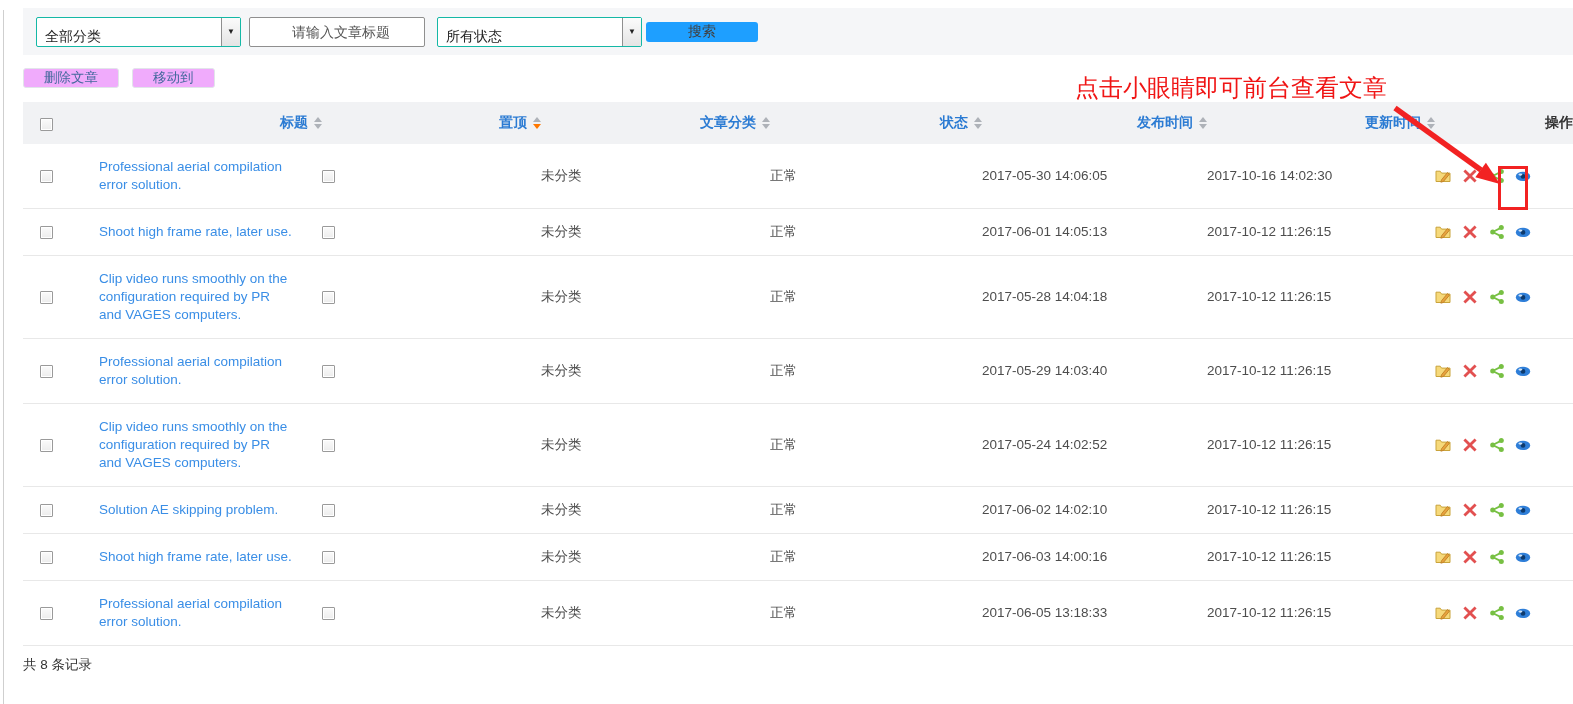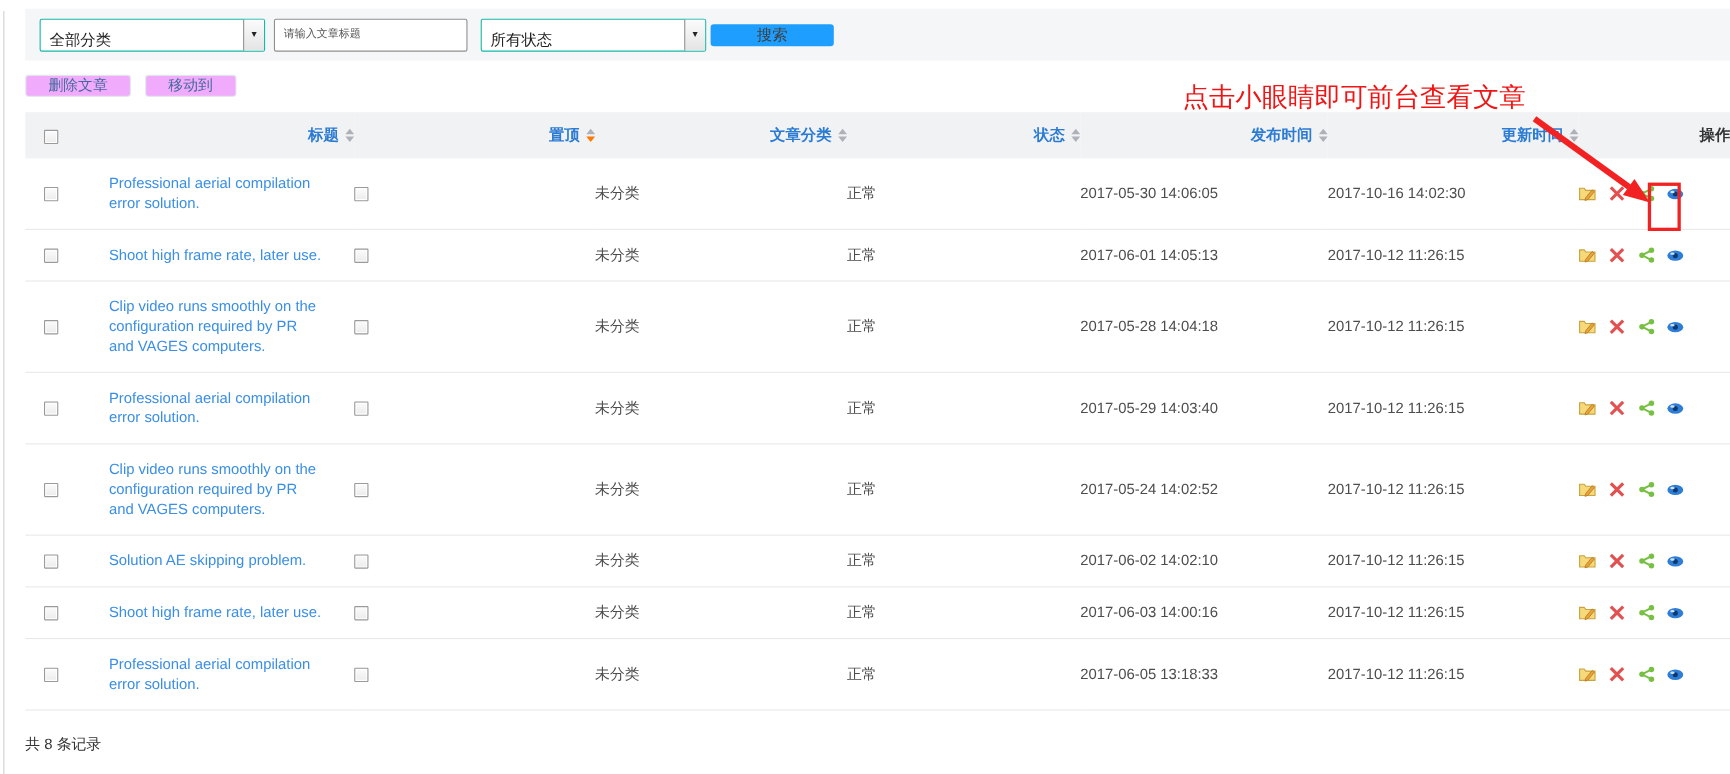--- a/index.html
+++ b/index.html
@@ -10,21 +10,21 @@
   .content { margin-left:23px; padding-top:8px; width:1550px; }
 
   
   .filter-bar { height:47px; background:#f5f6f8; display:flex; align-items:center; padding-left:13px; }
   .select { width:205px; height:30px; border:1px solid #14b8a6; background:#fff; border-radius:2px;
             display:flex; align-items:flex-end; padding-left:8px; font-size:14px; color:#222; cursor:pointer; }
   .select .arrow-seg { margin-left:auto; width:19px; height:28px; border-left:1px solid #8f8f8f;
             background:linear-gradient(#fbfbfb,#e4e4e4); display:flex; align-items:center; justify-content:center;
             font-size:8px; color:#222; }
   .text-input { width:176px; height:30px; border:1px solid #8f8f8f; border-radius:2px; margin-left:8px;
-            padding-left:8px; font-size:10px; color:#222; font-family:inherit; }
+            padding-left:8px; font-size:14px; color:#222; font-family:inherit;text-align:center; }
   .text-input::placeholder { color:#555; opacity:1; }
   .sel2 { margin-left:12px; }
   .search-btn { width:112px; height:20px; margin-left:4px; background:#1E9FFF; color:#404040; border:none;
             border-radius:3px; font-size:14px; cursor:pointer; font-family:inherit; }
 
   
   .toolbar { margin-top:13px; display:flex; gap:13px; }
   .tool-btn { height:20px; padding:0 20px; background:#f0abfc; border:1px solid #e2e5ea; border-radius:3px;
             color:#44699d; font-size:13.5px; cursor:pointer; font-family:inherit; }
 
@@ -47,21 +47,21 @@
   .th-inner { display:inline-flex; align-items:center; cursor:pointer; }
 
   .checkbox { display:inline-block; width:13px; height:13px; border:1px solid #9a9a9a; border-radius:1px;
             background:linear-gradient(#fbfbfb,#ececec); box-shadow:inset 0 0 0 1px #fff; cursor:pointer;
             vertical-align:middle; }
 
   .op { display:inline-block; width:16px; height:16px; margin-right:7px; vertical-align:middle; cursor:pointer; }
   .op svg { display:block; }
 
   
-  .footer { margin-top:22px; font-size:13.5px; color:#333; }
+  .footer { margin-top:10px; font-size:13.5px; color:#333; }
 
   
   .annotation-text { position:absolute; left:1075px; top:72px; font-family:"Liberation Serif","DejaVu Serif",serif;
             font-size:24px; color:#f01515; white-space:nowrap; }
   .annotation-arrow { position:absolute; left:1385px; top:100px; width:130px; height:95px; pointer-events:none; }
   .red-box { position:absolute; left:1498px; top:166px; width:30px; height:44px; border:3px solid #f22222; }
 </style>
 </head>
 <body>
 

